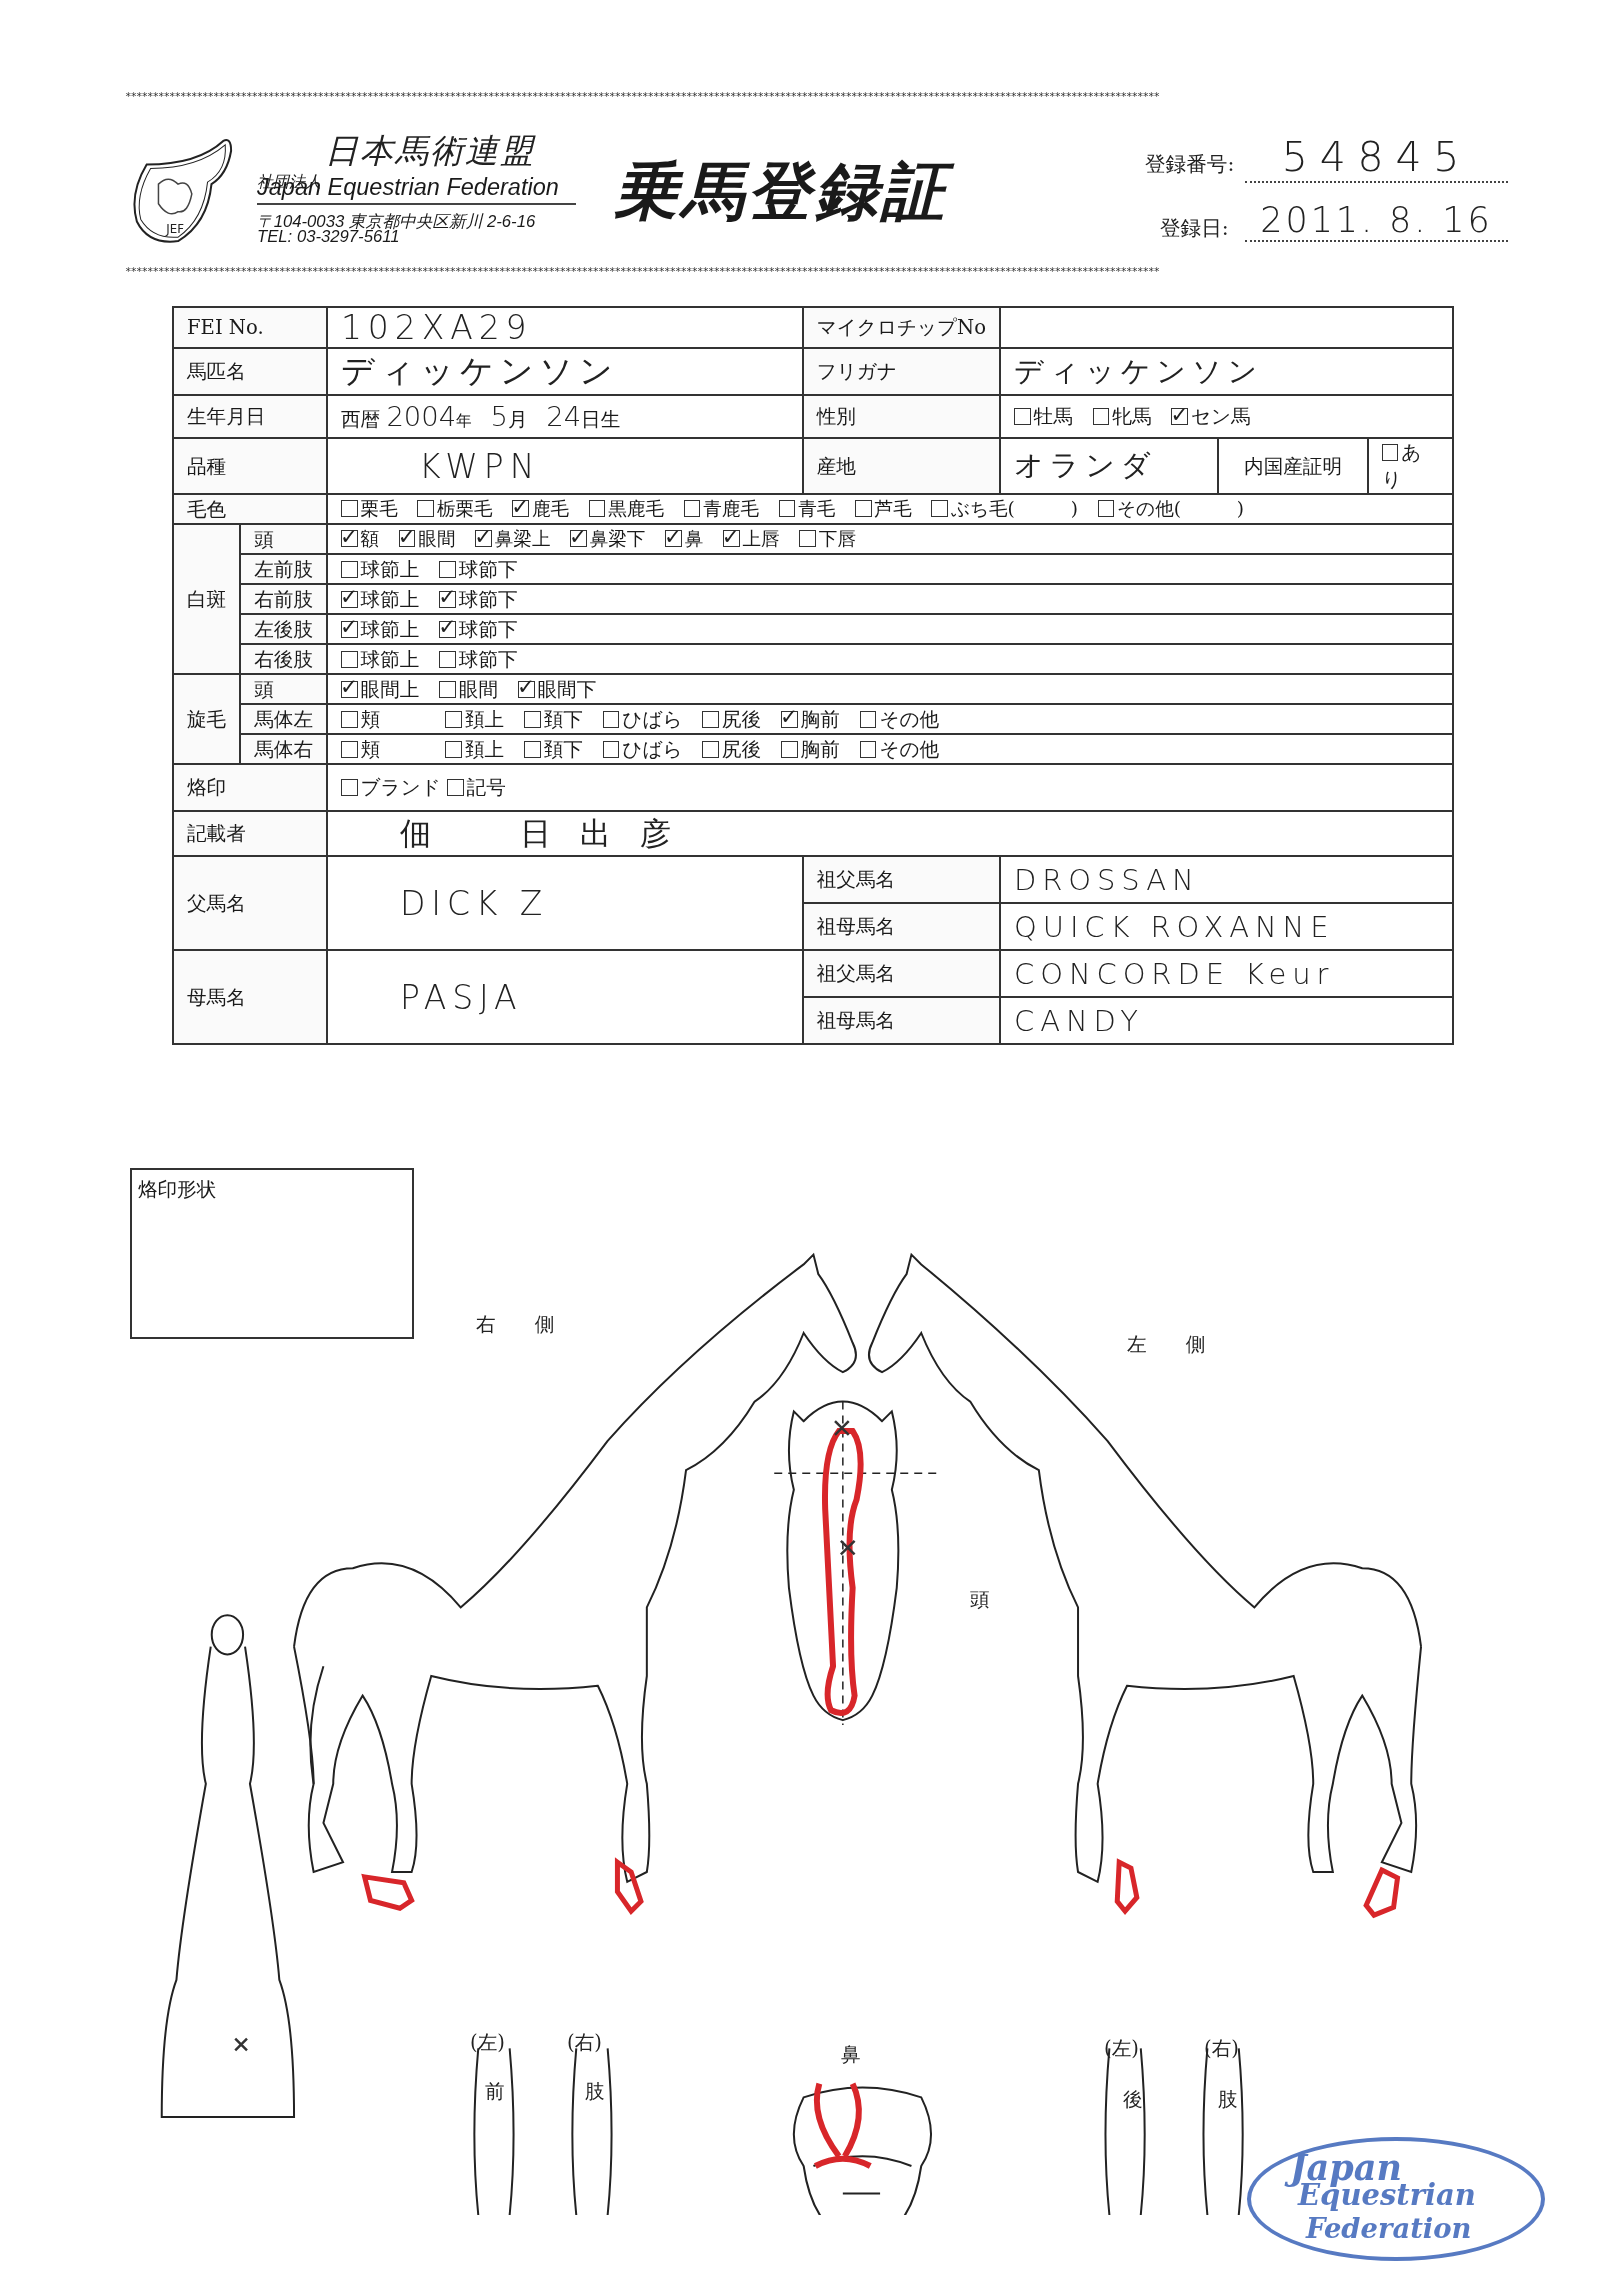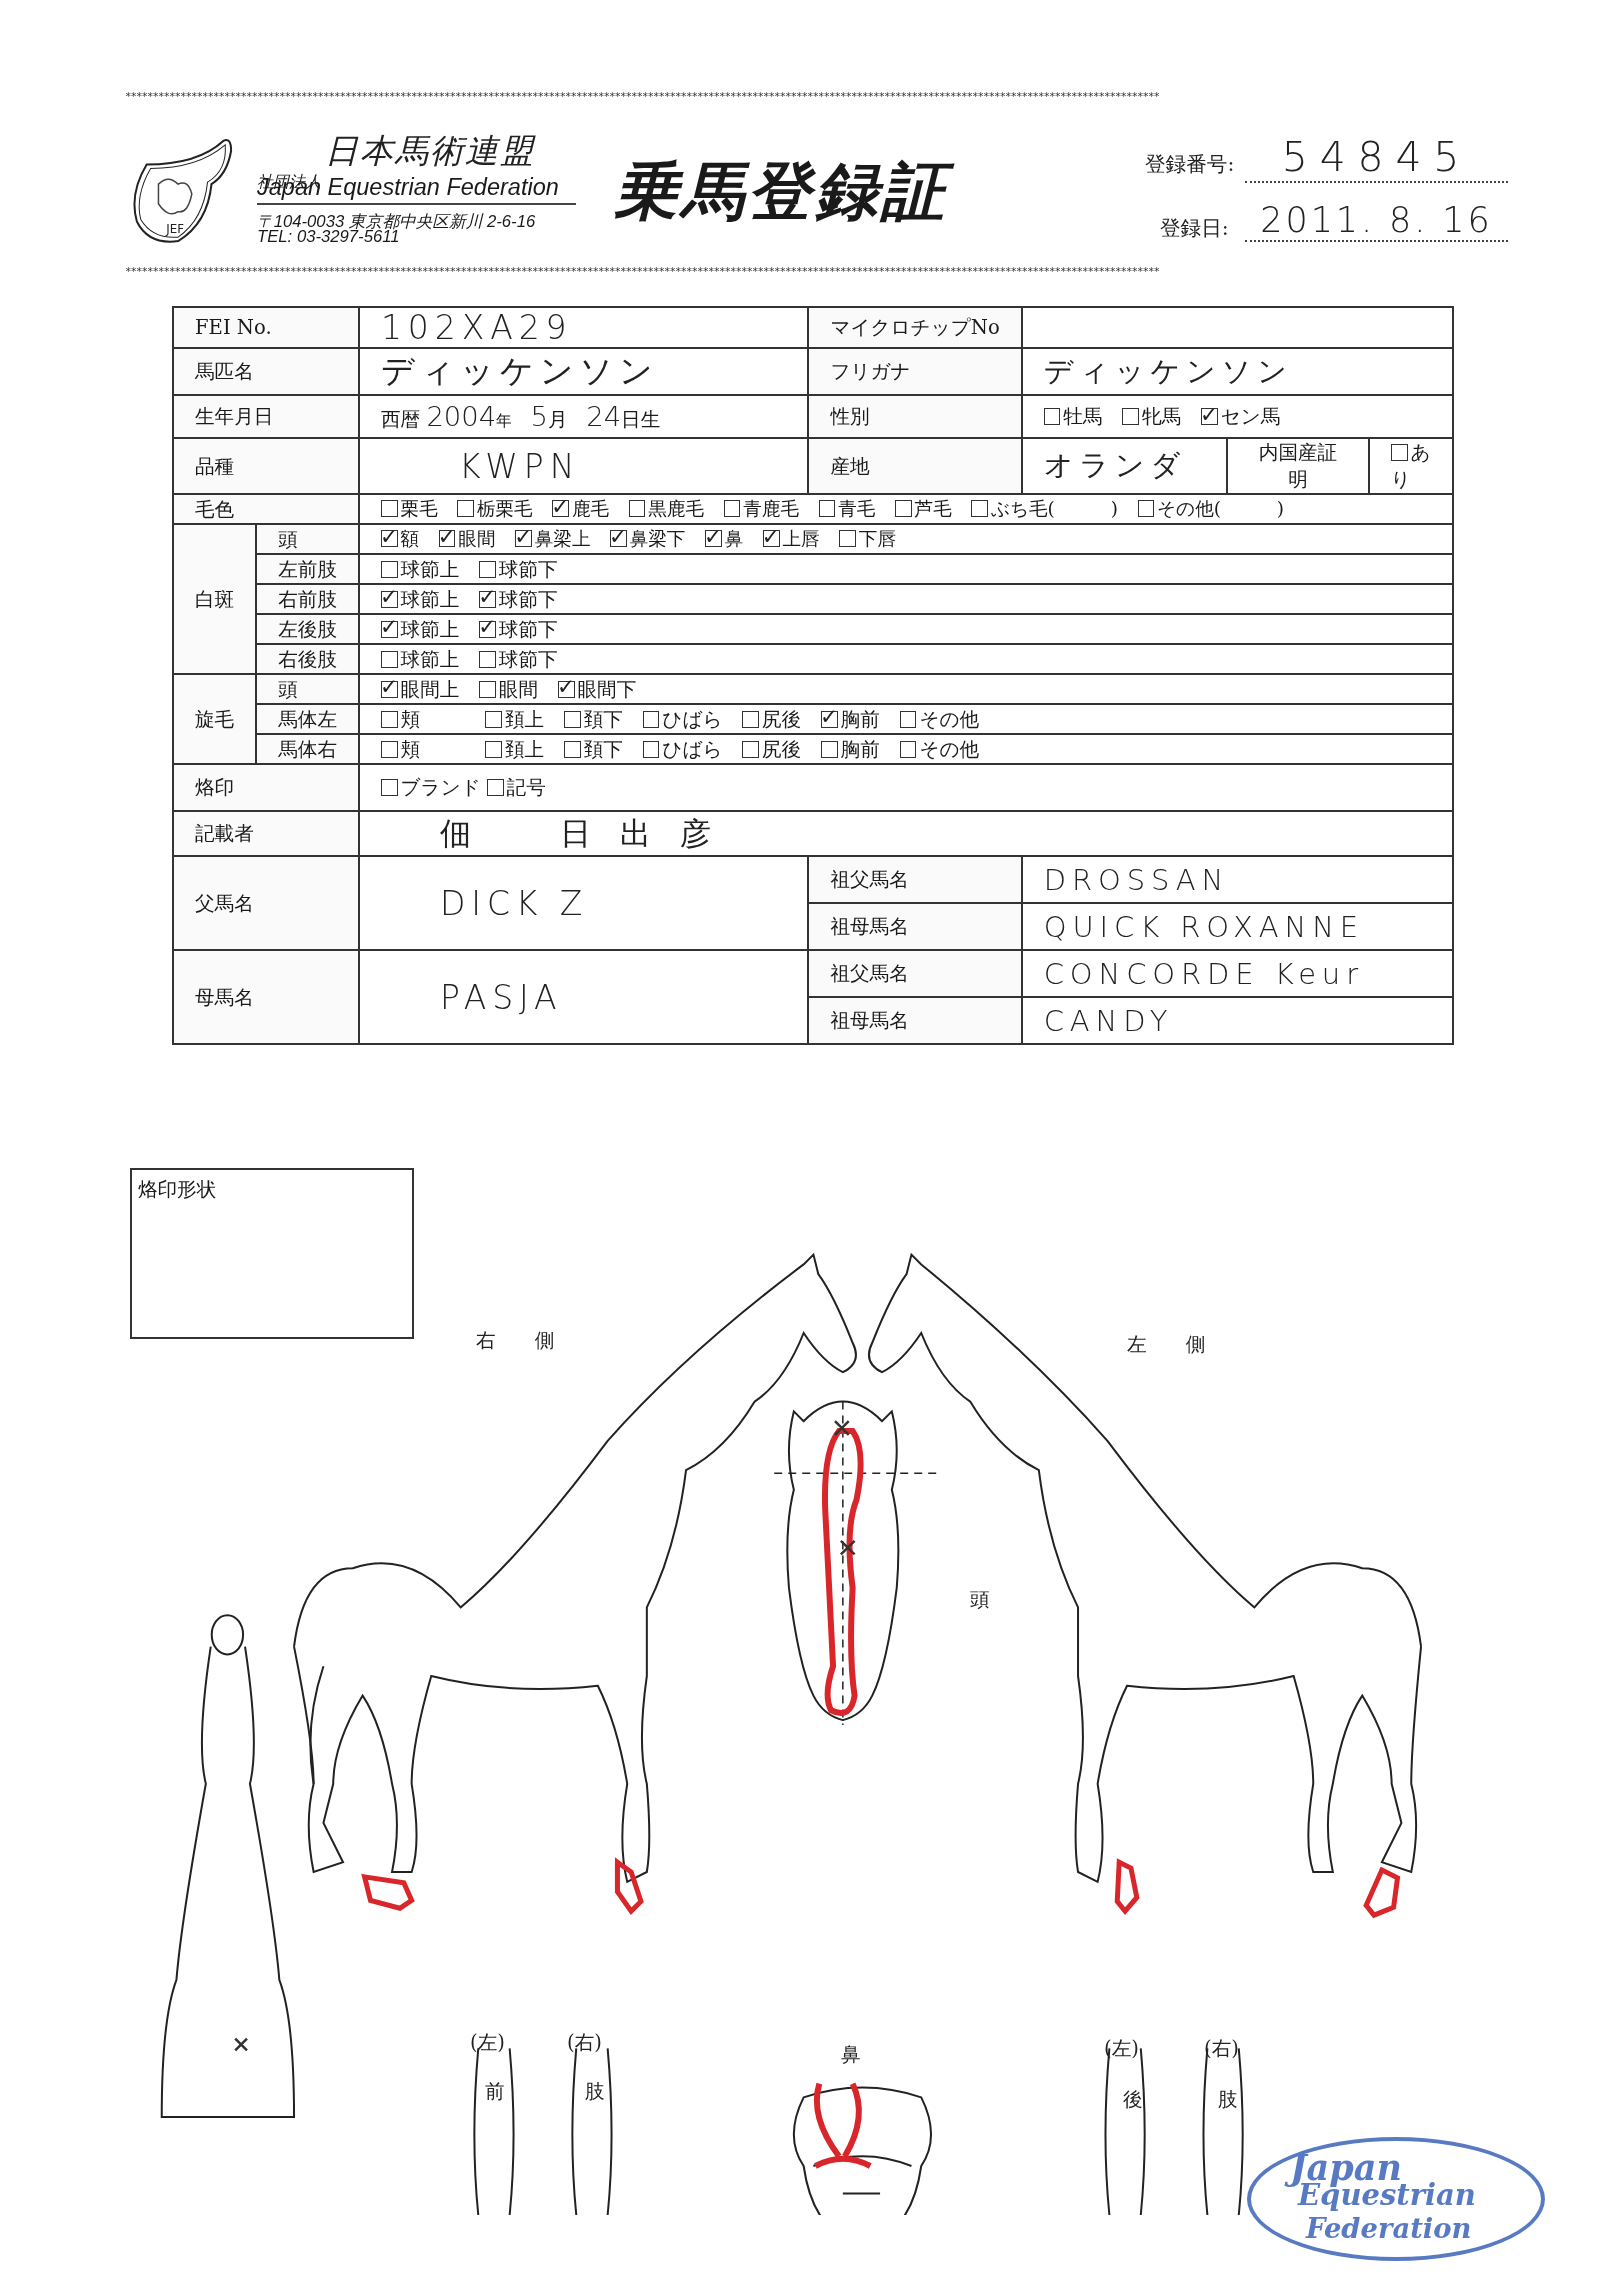--- a/index.html
+++ b/index.html
@@ -5,21 +5,21 @@
   html, body { margin:0; padding:0; background:#ffffff; }
   body { width:1621px; height:2294px; position:relative; overflow:hidden;
          font-family:"DejaVu Serif", serif; color:#1a1a1a; }
   .abs { position:absolute; }
   .dotline { position:absolute; left:125px; width:1372px; height:9.8px;
              font-family:"DejaVu Sans Mono", monospace; font-size:10.8px; line-height:9.8px;
              letter-spacing:-1px; overflow:hidden; white-space:nowrap; color:#333; }
   .hand { font-family:"DejaVu Sans", sans-serif; font-weight:300; color:#222; }
   .printed { font-family:"DejaVu Serif", serif; color:#222; }
   table.reg { position:absolute; left:172px; top:306px; width:1282px; border-collapse:collapse; }
-  table.reg td { border:2px solid #333; padding:0 21px; height:28px; font-size:19.6px; vertical-align:middle; }
+  table.reg td { border:2px solid #333; padding:0 13px; height:28px; font-size:19.6px; vertical-align:middle; }
   td.lbl { background:#fafafa; white-space:nowrap; }
   .cb { display:inline-block; width:14.7px; height:14.7px; border:1.5px solid #333; vertical-align:-2px; margin-right:2.9px; position:relative; }
   .cb.on::after { content:"✓"; position:absolute; left:-2px; top:-7.8px; font-size:21.6px; color:#222; font-family:"DejaVu Sans",sans-serif; }
   .opt { margin-right:13.7px; white-space:nowrap; }
   .hv { font-size:33px; letter-spacing:5.9px; }
   .brandbox { position:absolute; left:130px; top:1168px; width:280px; height:167px; border:2px solid #333; }
   .stamp { position:absolute; left:1247px; top:2137px; width:290px; height:116px; border:4.9px solid #3a63b8; border-radius:50%;
            color:#3a63b8; font-family:"DejaVu Serif", serif; font-style:italic; font-weight:bold; opacity:.85; }
   svg line, svg path, svg ellipse { vector-effect: non-scaling-stroke; }
 </style>
@@ -221,21 +221,21 @@
     <td class="lbl">祖母馬名</td>
     <td colspan="3"><span class="hand hv" style="font-size:29px">CANDY</span></td>
   </tr>
 </tbody>
   </table>
 
 <div class="brandbox">
   <span style="position:absolute;left:5.9px;top:5.9px;font-size:19.6px;">烙印形状</span>
 </div>
 
-<div class="abs printed" style="left:476px;top:1311px;font-size:19.6px;margin-top:16px;">右　　側</div>
+<div class="abs printed" style="left:476px;top:1311px;font-size:19.6px;">右　　側</div>
 <div class="abs printed" style="left:1127px;top:1331px;font-size:19.6px;">左　　側</div>
 <div class="abs printed" style="left:970px;top:1586px;font-size:19.6px;">頭</div>
 
 <svg class="abs" style="left:0;top:1235px;" width="1621" height="980" viewBox="0 0 1654 1000">
   <g fill="none" stroke="#222" stroke-width="2">
     <path d="M300 420 Q310 340 360 340 Q420 320 470 380 Q530 330 620 210 Q700 120 820 30 L830 20 L835 40 Q850 60 870 110 Q880 130 860 140 Q840 130 820 100 Q800 150 770 170 Q740 220 700 240 Q690 320 660 380 L660 450 Q650 520 660 560 Q665 620 660 650 L640 660 Q630 620 640 560 Q630 500 610 460 Q520 470 440 450 Q420 520 420 560 Q430 620 420 650 L400 650 Q410 600 400 560 Q390 500 370 470 Q340 520 340 560 L330 600 L350 640 L320 650 Q310 600 320 560 Q320 520 300 420"></path>
     <path d="M330 440 Q310 500 320 560"></path>
   </g>
   <g fill="none" stroke="#222" stroke-width="2">
     <path d="M1450 420 Q1440 340 1390 340 Q1330 320 1280 380 Q1220 330 1130 210 Q1050 120 940 30 L930 20 L925 40 Q910 60 890 110 Q880 130 900 140 Q920 130 940 100 Q960 150 990 170 Q1020 220 1060 240 Q1070 320 1100 380 L1100 450 Q1110 520 1100 560 Q1095 620 1100 650 L1120 660 Q1130 620 1120 560 Q1130 500 1150 460 Q1240 470 1320 450 Q1340 520 1340 560 Q1330 620 1340 650 L1360 650 Q1350 600 1360 560 Q1370 500 1390 470 Q1420 520 1420 560 L1430 600 L1410 640 L1440 650 Q1450 600 1440 560 Q1440 520 1450 420"></path>

